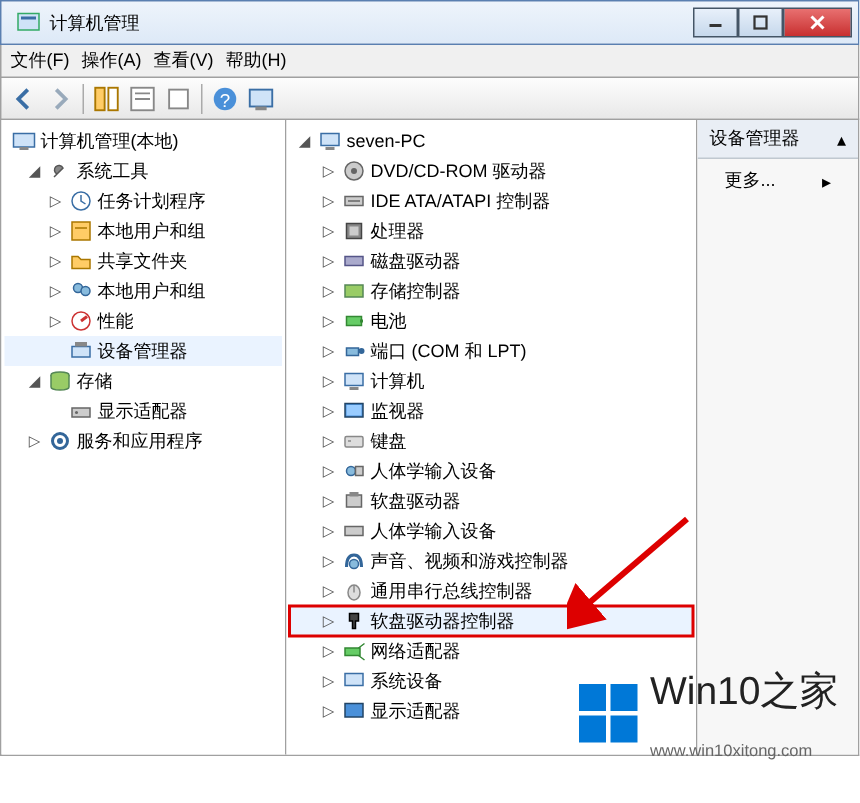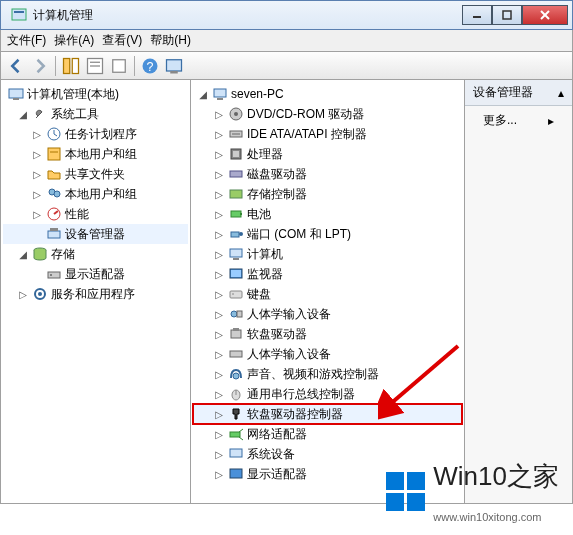--- a/index.html
+++ b/index.html
@@ -41,21 +41,21 @@
 
 .highlight { outline: 2px solid #d00; outline-offset: -1px; background: #eaf3ff; }
 .selected { background: #eaf3ff; }
 
 
 .right-header { background: linear-gradient(#fdfdfd,#e8e8e8); border-bottom: 1px solid #a0a0a0; padding: 4px 8px; font-size: 12px; }
 .right-sub { background: #e9eef5; border-bottom: 1px solid #c0c8d0; padding: 4px 8px; font-size: 12px; display: flex; justify-content: space-between; align-items: center; }
 .right-item { padding: 6px 18px; font-size: 12px; display: flex; justify-content: space-between; align-items: center; }
 
 
-.watermark { position: absolute; right: 14px; bottom: 12px; text-align: left; display: flex; align-items: center; gap: 8px; }
+.watermark { position: absolute; right: 14px; bottom: 28px; text-align: left; display: flex; align-items: center; gap: 8px; }
 .wm-logo { display: grid; grid-template-columns: 18px 18px; grid-template-rows: 18px 18px; gap: 3px; }
 .wm-logo div { background: #0078d7; }
 .wm-text { font-family: Arial, sans-serif; }
 .wm-text .big { font-size: 26px; color: #222; font-weight: 400; }
 .wm-text .url { font-size: 11px; color: #666; margin-top: 17px; }
 
 
 .arrow-svg { position: absolute; left: 378px; top: 338px; pointer-events: none; }
 
 

